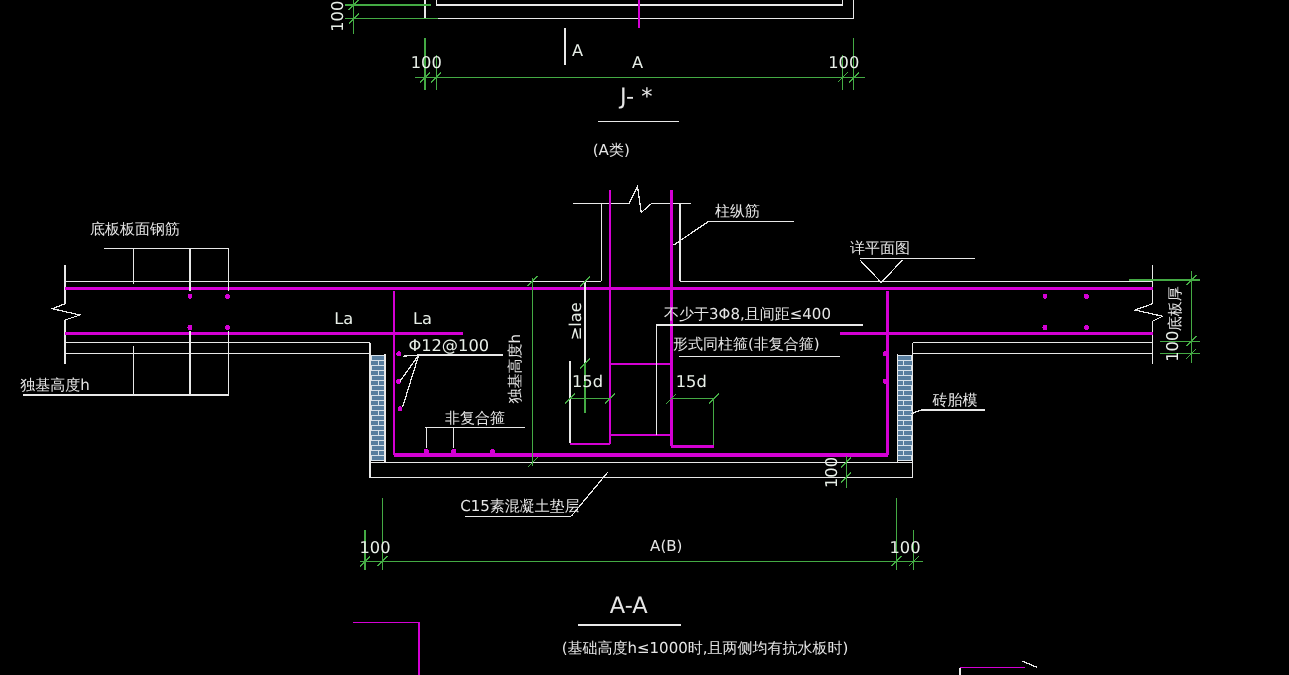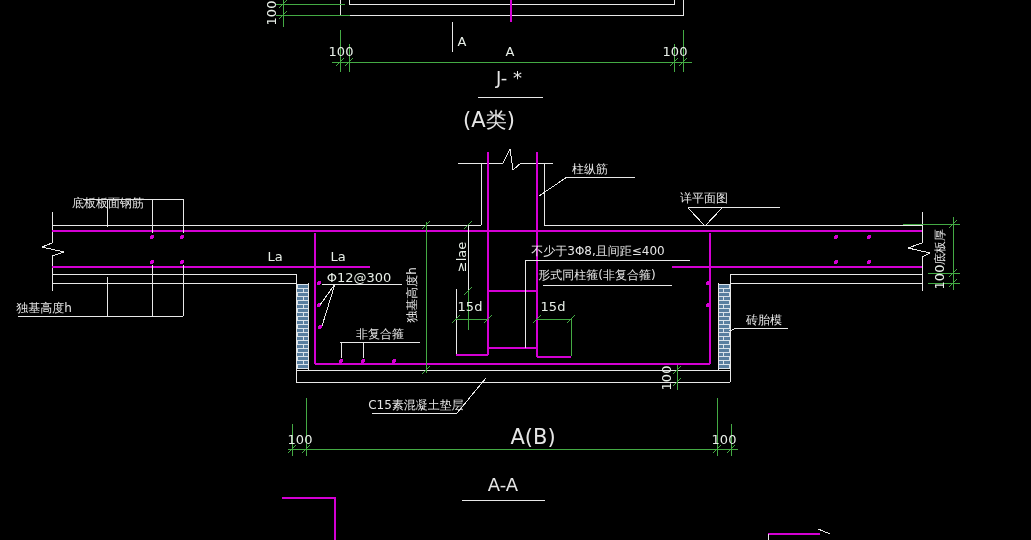--- a/index.html
+++ b/index.html
@@ -4,21 +4,21 @@
 <style>
   html,body{margin:0;padding:0;background:#000;}
   #stage{position:relative;width:1031px;height:540px;background:#000;overflow:hidden;
          font-family:"DejaVu Sans",sans-serif;}
   #stage svg{position:absolute;left:0;top:0;}
   .t{position:absolute;color:#e6e6e6;white-space:nowrap;transform:translate(-50%,-50%);
      font-size:12px;line-height:1;letter-spacing:0;}
   .rot{transform:translate(-50%,-50%) rotate(-90deg);}
   .dim{font-size:13px;color:#e8efe8;}
   .big{font-size:18px;}
-  .mid{font-size:21px;}
+  .mid{font-size:12px;}
   .cn{font-size:12px;}
 </style>
 </head>
 <body>
 
 <div id="stage">
 
 <svg width="1031" height="540" viewBox="0 0 1031 540" shape-rendering="crispEdges">
   <defs>
     <pattern id="brickpat" width="12" height="8" patternUnits="userSpaceOnUse">
@@ -209,37 +209,38 @@
 </svg>
 
 <span class="t dim rot" style="left:271px;top:13px">100</span>
 <span class="t dim" style="left:341px;top:51px">100</span>
 <span class="t dim" style="left:675px;top:51px">100</span>
 <span class="t dim" style="left:462px;top:41px">A</span>
 <span class="t dim" style="left:510px;top:51px">A</span>
 <span class="t big" style="left:509px;top:78px">J- *</span>
 <span class="t mid" style="left:489px;top:120px">(A类)</span>
 
-<span class="t cn" style="left:108px;top:203px">底板板面钢筋</span>
+<span class="t cn" style="left:108px;top:183px">底板板面钢筋</span>
 <span class="t cn" style="left:44px;top:308px">独基高度h</span>
 <span class="t cn" style="left:590px;top:169px">柱纵筋</span>
 <span class="t cn" style="left:704px;top:198px">详平面图</span>
 <span class="t dim" style="left:275px;top:256px">La</span>
 <span class="t dim" style="left:338px;top:256px">La</span>
-<span class="t dim" style="left:359px;top:277px">Φ12@300</span>
+<span class="t dim" style="left:359px;top:277px">Φ12@100</span>
 <span class="t cn rot" style="left:412px;top:295px">独基高度h</span>
 <span class="t dim rot" style="left:461px;top:257px">≥lae</span>
 <span class="t dim" style="left:470px;top:306px">15d</span>
 <span class="t dim" style="left:553px;top:306px">15d</span>
 <span class="t cn" style="left:598px;top:251px">不少于3Φ8,且间距≤400</span>
 <span class="t cn" style="left:597px;top:275px">形式同柱箍(非复合箍)</span>
 <span class="t cn rot" style="left:940px;top:247px">底板厚</span>
 <span class="t dim rot" style="left:939px;top:277px">100</span>
 <span class="t cn" style="left:380px;top:334px">非复合箍</span>
 <span class="t cn" style="left:764px;top:320px">砖胎模</span>
 <span class="t dim rot" style="left:666px;top:378px">100</span>
 <span class="t cn" style="left:416px;top:405px">C15素混凝土垫层</span>
 <span class="t dim" style="left:300px;top:439px">100</span>
 <span class="t mid" style="left:533px;top:437px">A(B)</span>
 <span class="t dim" style="left:724px;top:439px">100</span>
 <span class="t big" style="left:503px;top:485px">A-A</span>
+<span class="t mid" style="left:564px;top:518px">(基础高度h≤1000时,且两侧均有抗水板时)</span>
 
 </div>
 
 </body></html>

